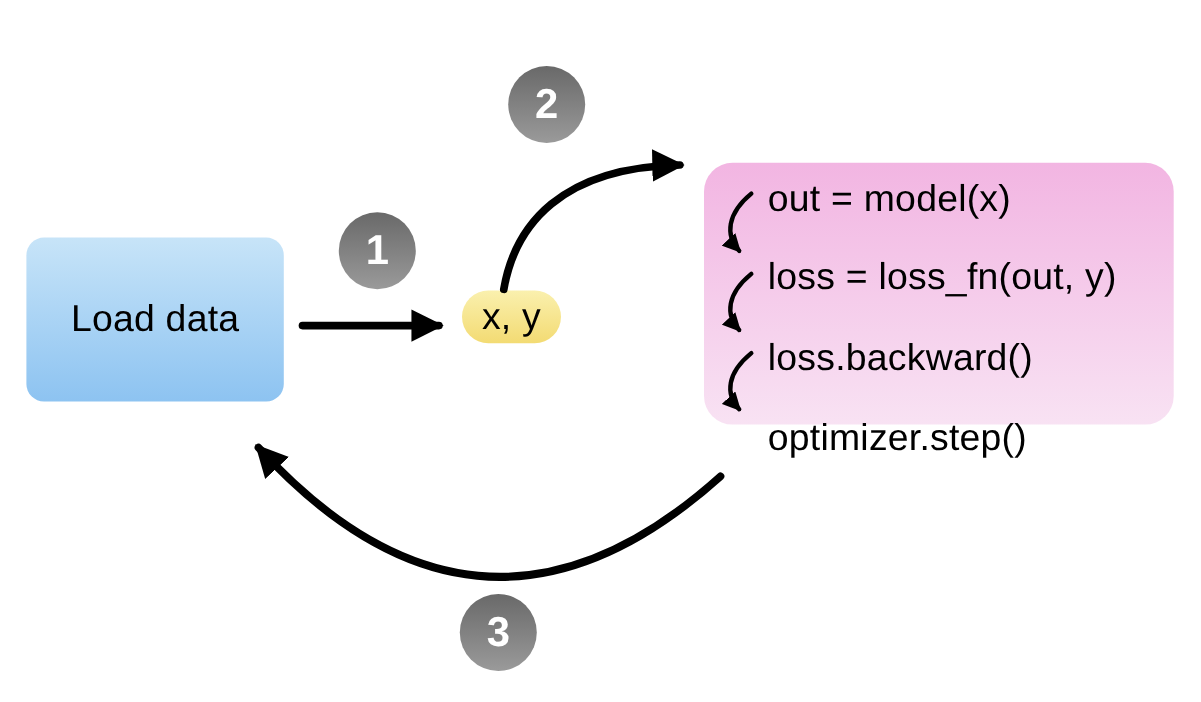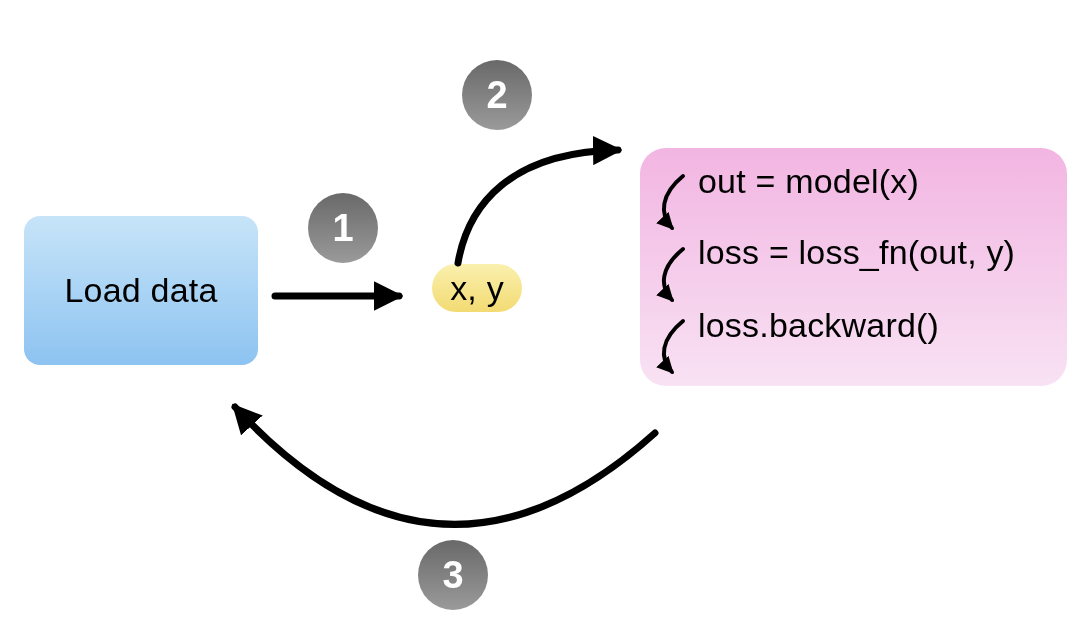--- a/index.html
+++ b/index.html
@@ -20,21 +20,21 @@
     color: #000;
     font-size: 34px;
     letter-spacing: 0.2px;
   }
   .node-blue {
     left: 24px; top: 216px; width: 234px; height: 149px;
     border-radius: 16px;
     background: linear-gradient(180deg, #c7e4f8 0%, #8dc3f1 100%);
   }
   .node-yellow {
-    left: 432px; top: 264px; width: 90px; height: 48px;
+    left: 420px; top: 264px; width: 90px; height: 48px;
     border-radius: 32px;
     background: linear-gradient(180deg, #faf0ae 0%, #f3db73 100%);
   }
   .node-pink {
     left: 640px; top: 148px; width: 427px; height: 238px;
     border-radius: 26px;
     background: linear-gradient(180deg, #f2b5e2 0%, #f8e2f3 100%);
     display: block;
   }
   .code-line {
@@ -84,20 +84,21 @@
   </div>
 
   <div class="node node-yellow">
     <span>x, y</span>
   </div>
 
   <div class="node node-pink">
     <div class="code-line code-line-1">out = model(x)</div>
     <div class="code-line code-line-2">loss = loss_fn(out, y)</div>
     <div class="code-line code-line-3">loss.backward()</div>
+    <div class="code-line code-line-4">optimizer.step()</div>
   </div>
 
   <div class="badge badge-1">
     <span>1</span>
   </div>
   <div class="badge badge-2">
     <span>2</span>
   </div>
   <div class="badge badge-3">
     <span>3</span>

